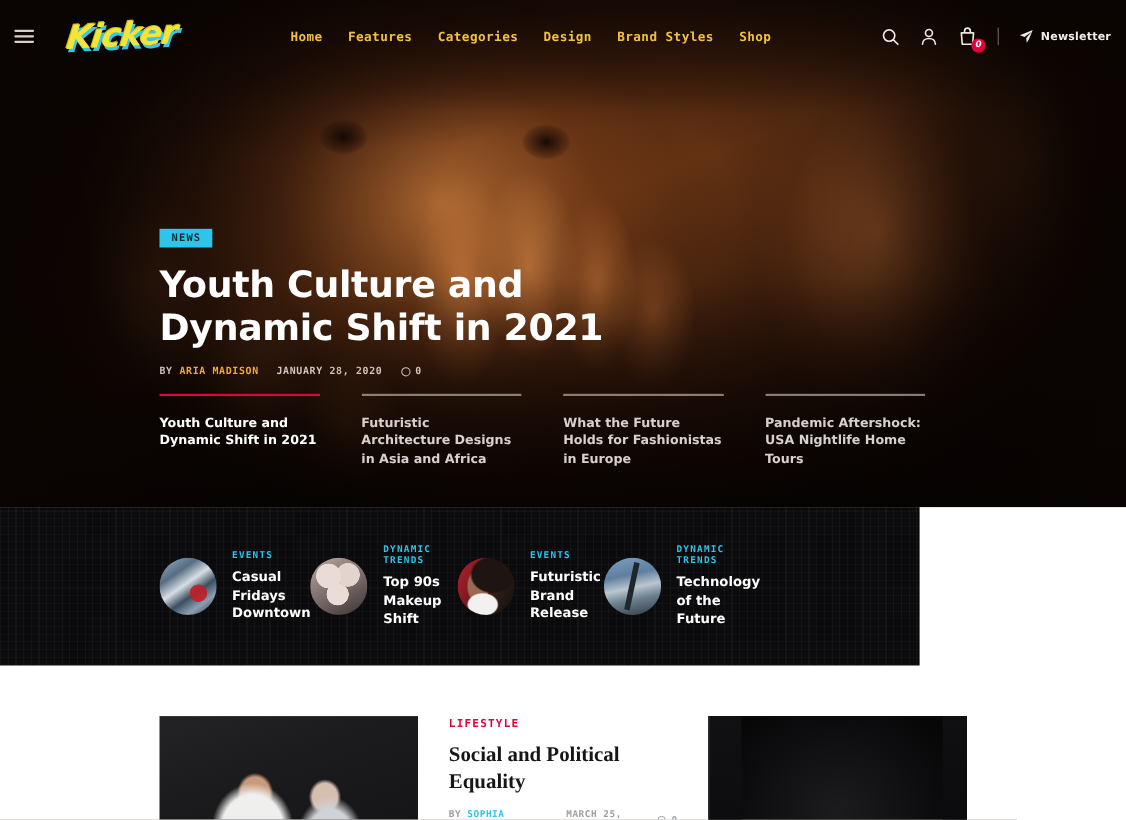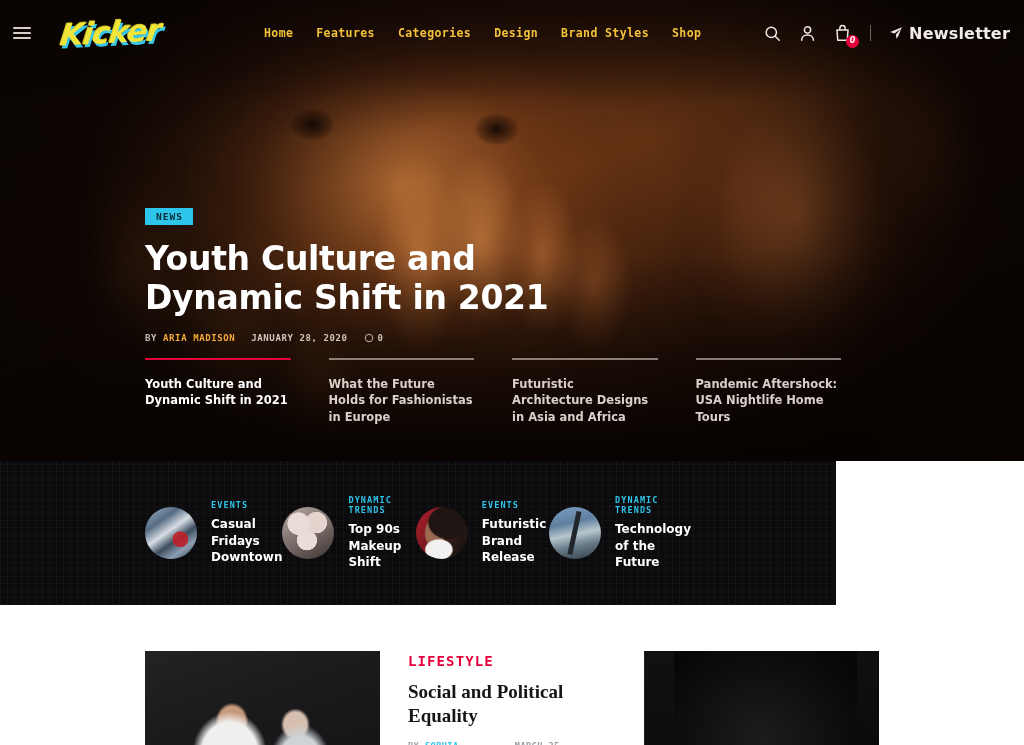--- a/index.html
+++ b/index.html
@@ -88,21 +88,21 @@
   .bag-badge {
     position:absolute; right:-7px; bottom:-5px;
     width:13px; height:13px; border-radius:50%;
     background:#e4003a; color:#fff;
     font-family:"DejaVu Sans", sans-serif; font-size:8px; font-weight:700;
     display:flex; align-items:center; justify-content:center; line-height:1;
   }
   .divider-v { width:1px; height:16px; background:rgba(220,210,205,.45); margin:0 2px; }
   .newsletter { display:flex; align-items:center; gap:6px; cursor:pointer; }
   .newsletter span {
-    font-family:"DejaVu Sans", sans-serif; font-size:16px; font-weight:700;
+    font-family:"DejaVu Sans", sans-serif; font-size:10px; font-weight:700;
     color:#f2ece9; letter-spacing:.2px;
   }
 
   
   .hero-body { position:absolute; left:145px; top:176px; z-index:20;margin-top:30px; }
   .badge-news {
     display:inline-block; background:#2ec5ea; color:#0b2b33;
     font-family:"DejaVu Sans Mono", monospace;
     font-size:9.5px; font-weight:700; letter-spacing:1px;
     padding:3px 10px 3px 11px;
@@ -200,21 +200,21 @@
     background:
       radial-gradient(ellipse 22% 36% at 36% 64%, #efefee 0 54%, rgba(0,0,0,0) 72%),
       radial-gradient(ellipse 9% 15% at 37% 44%, #c89a7c 0 62%, rgba(0,0,0,0) 78%),
       radial-gradient(ellipse 18% 34% at 66% 70%, #cfd2d6 0 50%, rgba(0,0,0,0) 72%),
       radial-gradient(ellipse 8% 13% at 64% 46%, #d7bfb0 0 60%, rgba(0,0,0,0) 78%),
       linear-gradient(160deg,#232325 0%,#1a1a1c 40%,#121214 100%);
   }
   .post-body { flex:1; min-width:0; padding-top:2px; }
   .post-cat {
     font-family:"DejaVu Sans Mono", monospace;
-    font-size:14px; font-weight:700; letter-spacing:1.1px; color:#e4003a; cursor:pointer;
+    font-size:10px; font-weight:700; letter-spacing:1.1px; color:#e4003a; cursor:pointer;
   }
   .post-title {
     margin-top:11px;
     font-family:Liberation Serif, serif;
     font-size:19px; font-weight:700; color:#16161a; line-height:1.25; cursor:pointer;
   }
   .post-meta {
     margin-top:13px; display:flex; align-items:center; gap:15px;
     font-family:"DejaVu Sans Mono", monospace; font-size:8.5px; letter-spacing:.5px;
   }
@@ -318,25 +318,25 @@
     </div>
   </div>
 
   <div class="slider-strip">
     <div class="slide-item active">
       <div class="slide-bar"></div>
       <div class="slide-title">Youth Culture and Dynamic Shift in 2021</div>
     </div>
     <div class="slide-item">
       <div class="slide-bar"></div>
-      <div class="slide-title">What the Future Holds for Fashionistas in Europe</div>
+      <div class="slide-title">Futuristic Architecture Designs in Asia and Africa</div>
     </div>
     <div class="slide-item">
       <div class="slide-bar"></div>
-      <div class="slide-title">Futuristic Architecture Designs in Asia and Africa</div>
+      <div class="slide-title">What the Future Holds for Fashionistas in Europe</div>
     </div>
     <div class="slide-item">
       <div class="slide-bar"></div>
       <div class="slide-title">Pandemic Aftershock: USA Nightlife Home Tours</div>
     </div>
   </div>
 </div>
 
 <div class="trending">
   <div class="trending-inner">

